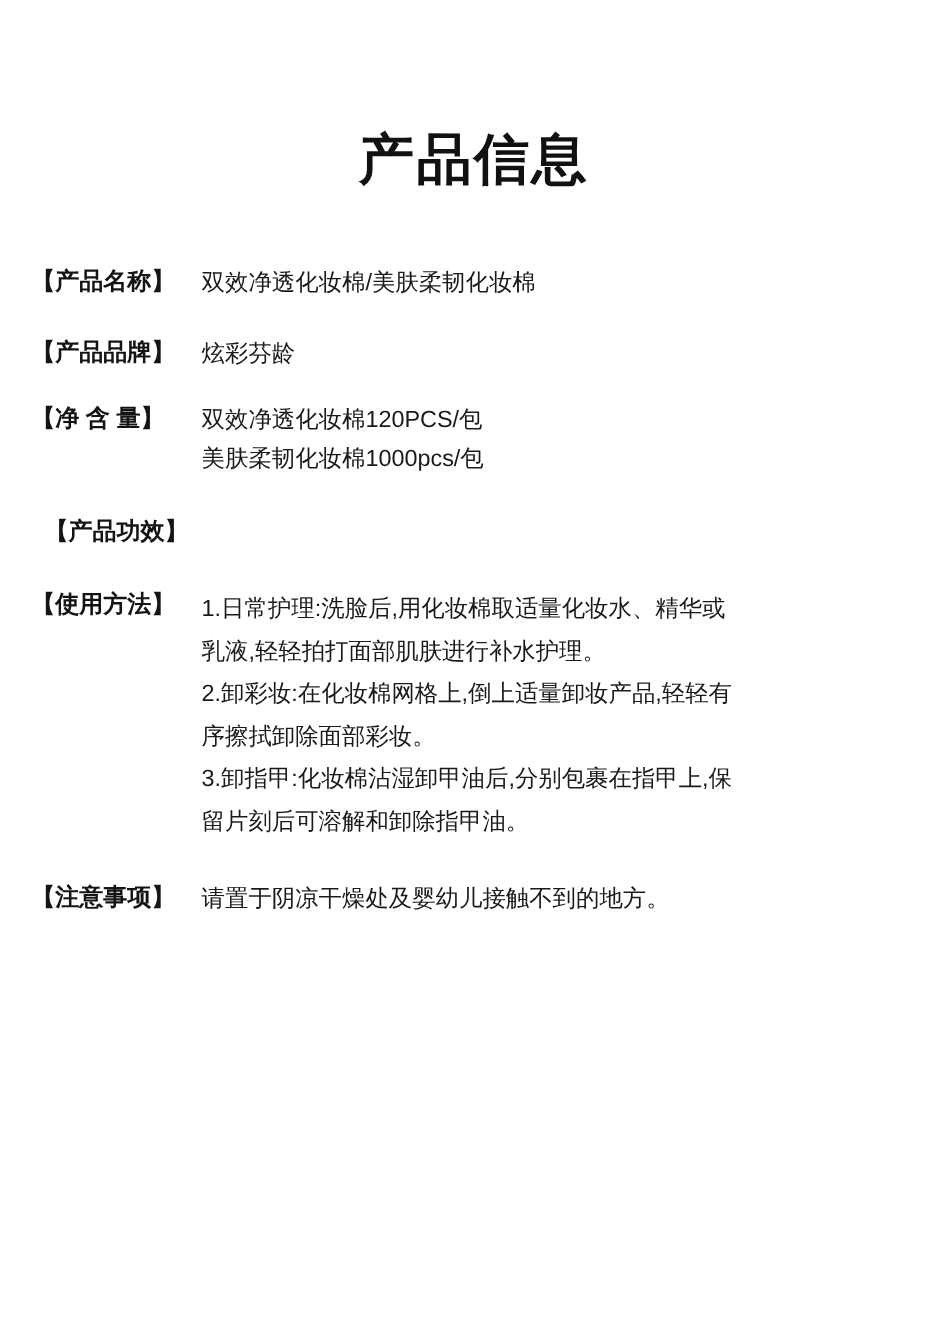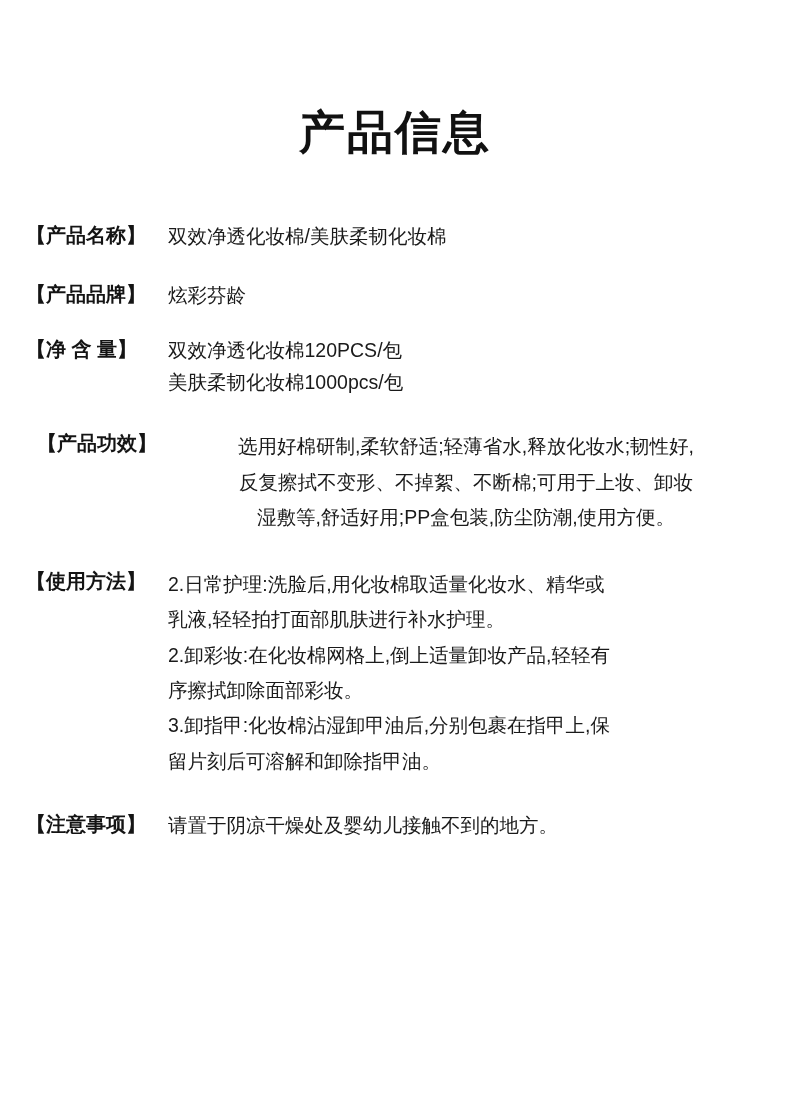--- a/index.html
+++ b/index.html
@@ -103,31 +103,26 @@
     <div class="spec-row weight tight">
       <div class="spec-label">【净 含 量】</div>
       <div class="spec-value">
         <span class="line">双效净透化妆棉120PCS/包</span>
         <span class="line">美肤柔韧化妆棉1000pcs/包</span>
       </div>
     </div>
 
     <div class="spec-row effect para">
       <div class="spec-label">【产品功效】</div>
-      <div class="spec-value">
-        <span class="line">选用好棉研制,柔软舒适;轻薄省水,释放化妆水;韧性好,</span>
-        <span class="line">反复擦拭不变形、不掉絮、不断棉;可用于上妆、卸妆</span>
-        <span class="line">湿敷等,舒适好用;PP盒包装,防尘防潮,使用方便。</span>
-      </div>
     </div>
 
     <div class="spec-row usage">
       <div class="spec-label">【使用方法】</div>
       <div class="spec-value">
-        <span class="line">2.日常护理:洗脸后,用化妆棉取适量化妆水、精华或</span>
+        <span class="line">1.日常护理:洗脸后,用化妆棉取适量化妆水、精华或</span>
         <span class="line">乳液,轻轻拍打面部肌肤进行补水护理。</span>
         <span class="line">2.卸彩妆:在化妆棉网格上,倒上适量卸妆产品,轻轻有</span>
         <span class="line">序擦拭卸除面部彩妆。</span>
         <span class="line">3.卸指甲:化妆棉沾湿卸甲油后,分别包裹在指甲上,保</span>
         <span class="line">留片刻后可溶解和卸除指甲油。</span>
       </div>
     </div>
 
     <div class="spec-row notice">
       <div class="spec-label">【注意事项】</div>

